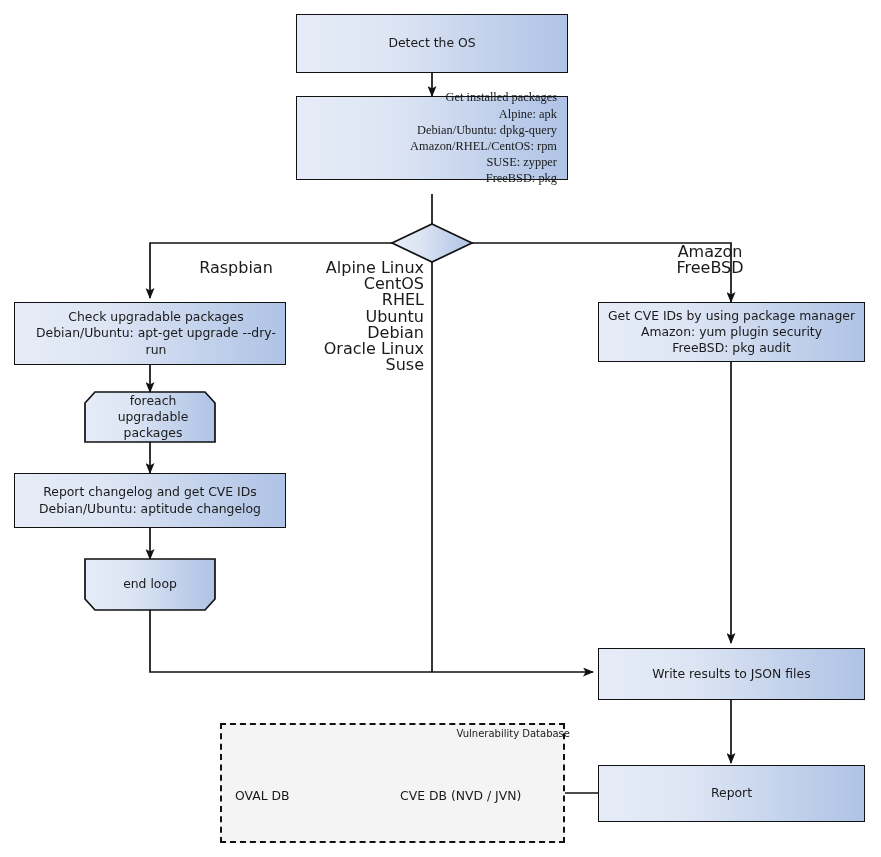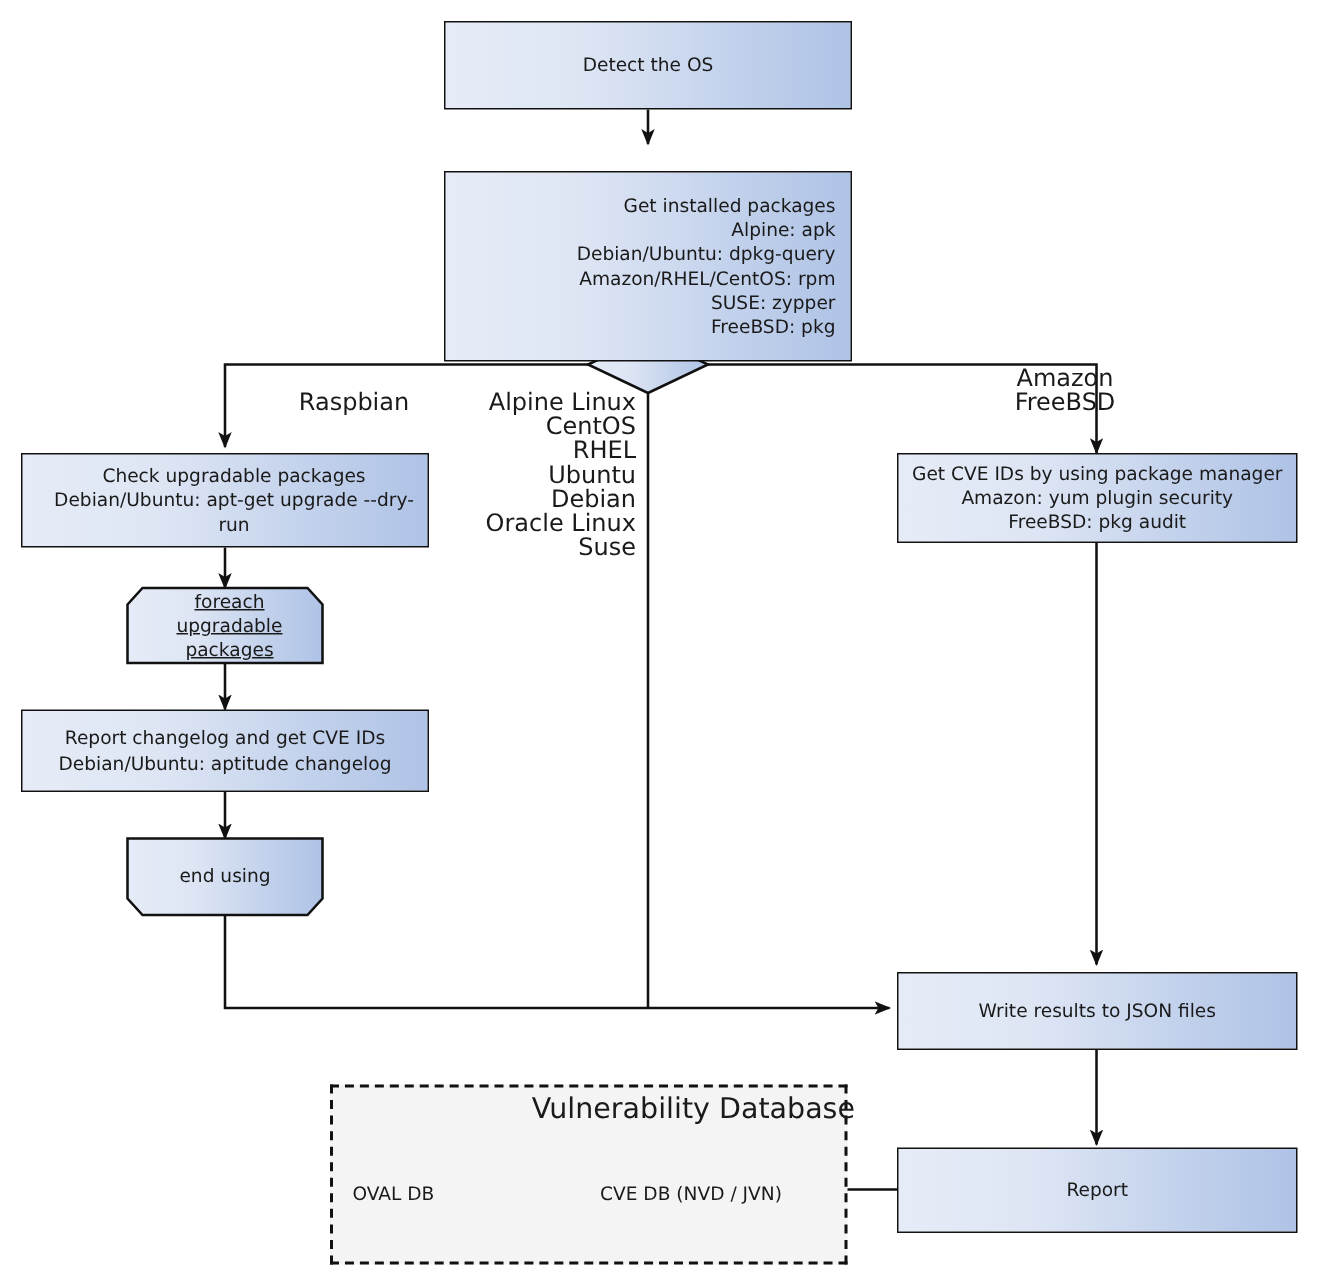--- a/index.html
+++ b/index.html
@@ -65,21 +65,21 @@
   .edgelabel.right { text-align: right; }
 
   .dbgroup {
     position: absolute;
     box-sizing: border-box;
     border: 2px dashed #111111;
     background: #f4f4f4;
   }
   .dbgroup-title {
     position: absolute;
-    font-size: 19px;
+    font-size: 10px;
     color: #1a1a1a;
     text-align: right;
     white-space: nowrap;
   }
   .cyl { position: absolute; }
   .cyl-label {
     position: absolute;
     width: 100%;
     text-align: left;
     font-size: 12.4px;
@@ -162,46 +162,46 @@
     <g>
       <path d="M400,773 L400,811 A72,16 0 0 0 544,811 L544,773 Z" fill="url(#cylGrad)" stroke="#111111" stroke-width="1.5"></path>
       <ellipse cx="472" cy="773" rx="72" ry="16" fill="url(#cylTopGrad)" stroke="#111111" stroke-width="1.5"></ellipse>
     </g>
   </svg>
 
   <div class="node" style="left:296px; top:14px; width:272px; height:59px;">
     <span class="txt">Detect the OS</span>
   </div>
 
-  <div class="node right-text" style="left:296px; top:114px; width:272px; height:127px;">
+  <div class="node right-text" style="left:296px; top:96px; width:272px; height:84px;font-family:Liberation Serif, serif;">
     <span class="txt">Get installed packages
 Alpine: apk
 Debian/Ubuntu: dpkg-query
 Amazon/RHEL/CentOS: rpm
 SUSE: zypper
 FreeBSD: pkg</span>
   </div>
 
   <div class="node" style="left:14px; top:302px; width:272px; height:63px;padding-left:12px;">
     <span class="txt">Check upgradable packages
 Debian/Ubuntu: apt-get upgrade --dry-run</span>
   </div>
 
-  <div class="node loopbox-top" style="left:85px; top:392px; width:136px; height:50px;text-decoration:underline;">
+  <div class="node loopbox-top" style="left:85px; top:392px; width:136px; height:50px;">
     <span class="txt">foreach
 upgradable  packages</span>
   </div>
 
   <div class="node" style="left:14px; top:473px; width:272px; height:55px;">
     <span class="txt">Report changelog and get  CVE IDs
 Debian/Ubuntu: aptitude changelog</span>
   </div>
 
   <div class="node loopbox-bot" style="left:85px; top:559px; width:130px; height:51px;">
-    <span class="txt">end using</span>
+    <span class="txt">end loop</span>
   </div>
 
   <div class="node" style="left:598px; top:302px; width:267px; height:60px;">
     <span class="txt">Get CVE IDs by using package manager
 Amazon: yum plugin security
 FreeBSD: pkg audit</span>
   </div>
 
   <div class="node" style="left:598px; top:648px; width:267px; height:52px;">
     <span class="txt">Write results to JSON files</span>

